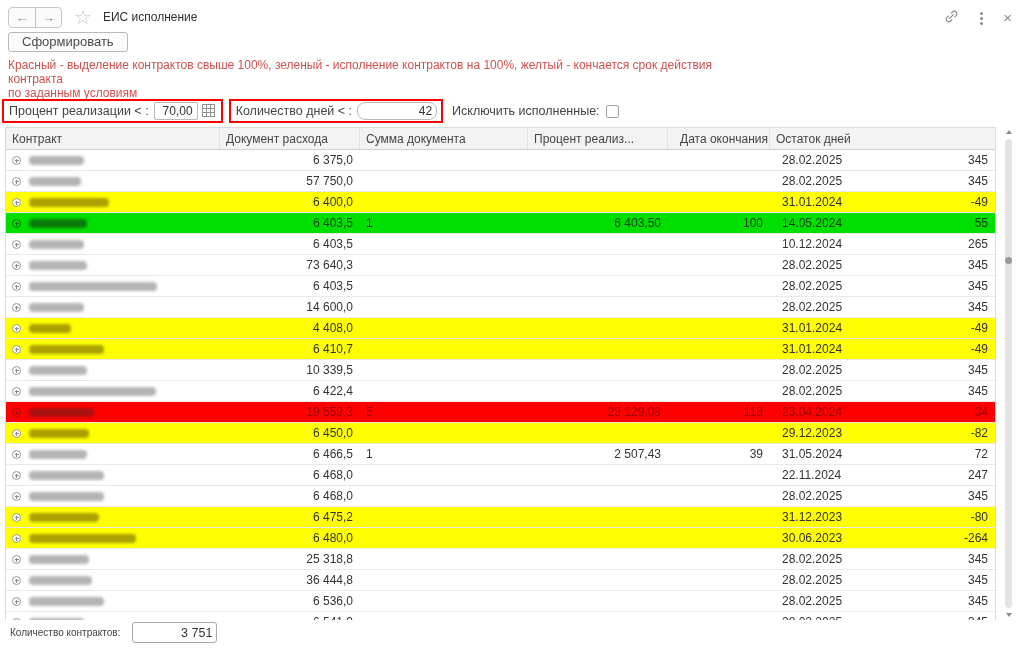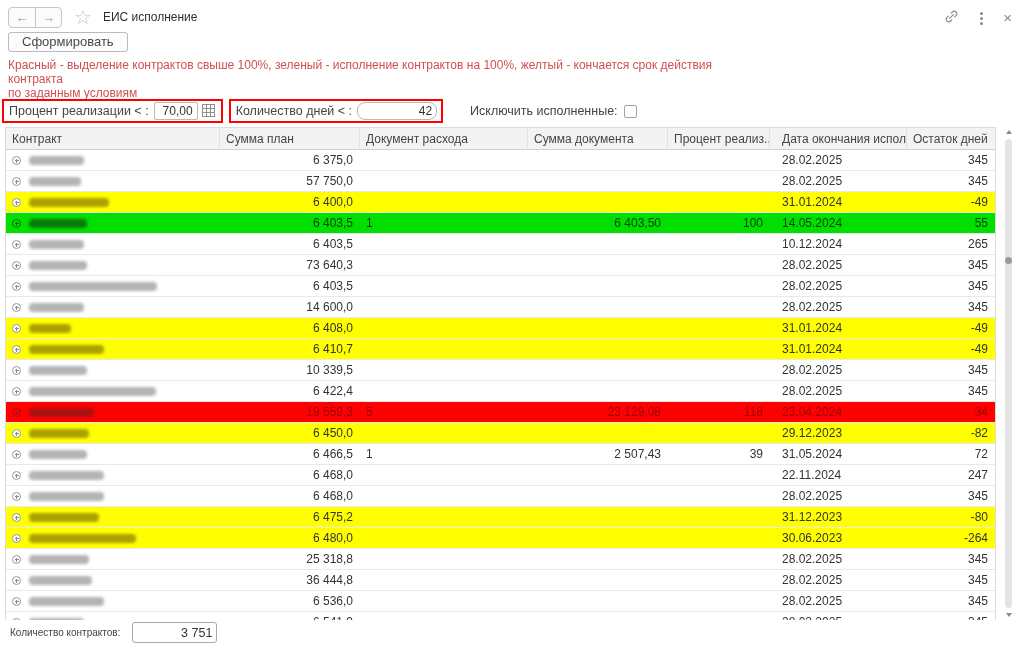--- a/index.html
+++ b/index.html
@@ -27,21 +27,21 @@
   
   .note { position:absolute; top:58px; left:8px; width:710px; color:#d05050; font-size:12px; line-height:14px; }
   
   .filters { position:absolute; top:99px; left:2px; height:24px; display:flex; align-items:center; }
   .fgroup { display:flex; align-items:center; border:2px solid #ff0000; height:24px; padding:0 4px 0 5px; }
   .fgroup + .fgroup { margin-left:6px; }
   .flabel { font-size:12.5px; color:#444; margin-right:5px; white-space:nowrap; }
   .finput { height:18px; border:1px solid #b9b9b9; border-radius:2px; background:#fff;
     text-align:right; font-size:12px; color:#333; padding:0 4px; font-family:"Liberation Sans", sans-serif; }
   .calc-btn { margin-left:3px; width:16px; height:16px; border:0; background:transparent; padding:1px; }
-  .chk-group { display:flex; align-items:center; margin-left:27px; }
+  .chk-group { display:flex; align-items:center; margin-left:9px; }
   .checkbox { width:13px; height:13px; border:1px solid #a3a3a3; border-radius:2px; background:#fff; margin-left:6px; }
   
   .table-wrap { position:absolute; top:127px; left:5px; width:1010px; height:493px; }
   .grid-area { position:absolute; top:0; left:0; width:991px; height:493px;
     border:1px solid #dcdcdc; background:#fff; }
   .thead { display:grid; grid-template-columns:214px 140px 168px 140px 102px 137px 88px;
     height:22px; background:#f3f3f3; border-bottom:1px solid #d0d0d0; color:#454545; }
   .th { padding:4px 6px 0; white-space:nowrap; overflow:hidden; border-right:1px solid #e2e2e2; }
   .th:last-child { border-right:none; }
   .th.c6 { padding-left:12px; }
@@ -138,21 +138,20 @@
   <div class="chk-group">
     <span class="flabel" style="margin-right:0">Исключить исполненные:</span>
     <span class="checkbox"></span>
   </div>
 </div>
 
 <div class="table-wrap">
   <div class="grid-area">
     <div class="thead">
         <div class="th c1">Контракт</div>
-        <div class="th c2">Сумма план</div>
         <div class="th c3">Документ расхода</div>
         <div class="th c4">Сумма документа</div>
         <div class="th c5">Процент реализ...</div>
         <div class="th c6">Дата окончания исполн...</div>
         <div class="th c7">Остаток дней</div>
       </div>
     <div class="tbody">
         <div class="trow hl-none">
           <div class="c c1"><span class="expander"></span><span class="blurbar" style="width: 55px;"></span></div>
           <div class="c c2 num">6 375,0</div>
@@ -220,21 +219,21 @@
           <div class="c c1"><span class="expander"></span><span class="blurbar" style="width: 55px;"></span></div>
           <div class="c c2 num">14 600,0</div>
           <div class="c c3"></div>
           <div class="c c4 num"></div>
           <div class="c c5 num"></div>
           <div class="c c6">28.02.2025</div>
           <div class="c c7 num">345</div>
         </div>
         <div class="trow hl-yellow">
           <div class="c c1"><span class="expander"></span><span class="blurbar" style="width: 42px;"></span></div>
-          <div class="c c2 num">6 408,0</div>
+          <div class="c c2 num">4 408,0</div>
           <div class="c c3"></div>
           <div class="c c4 num"></div>
           <div class="c c5 num"></div>
           <div class="c c6">31.01.2024</div>
           <div class="c c7 num">-49</div>
         </div>
         <div class="trow hl-yellow">
           <div class="c c1"><span class="expander"></span><span class="blurbar" style="width: 75px;"></span></div>
           <div class="c c2 num">6 410,7</div>
           <div class="c c3"></div>

